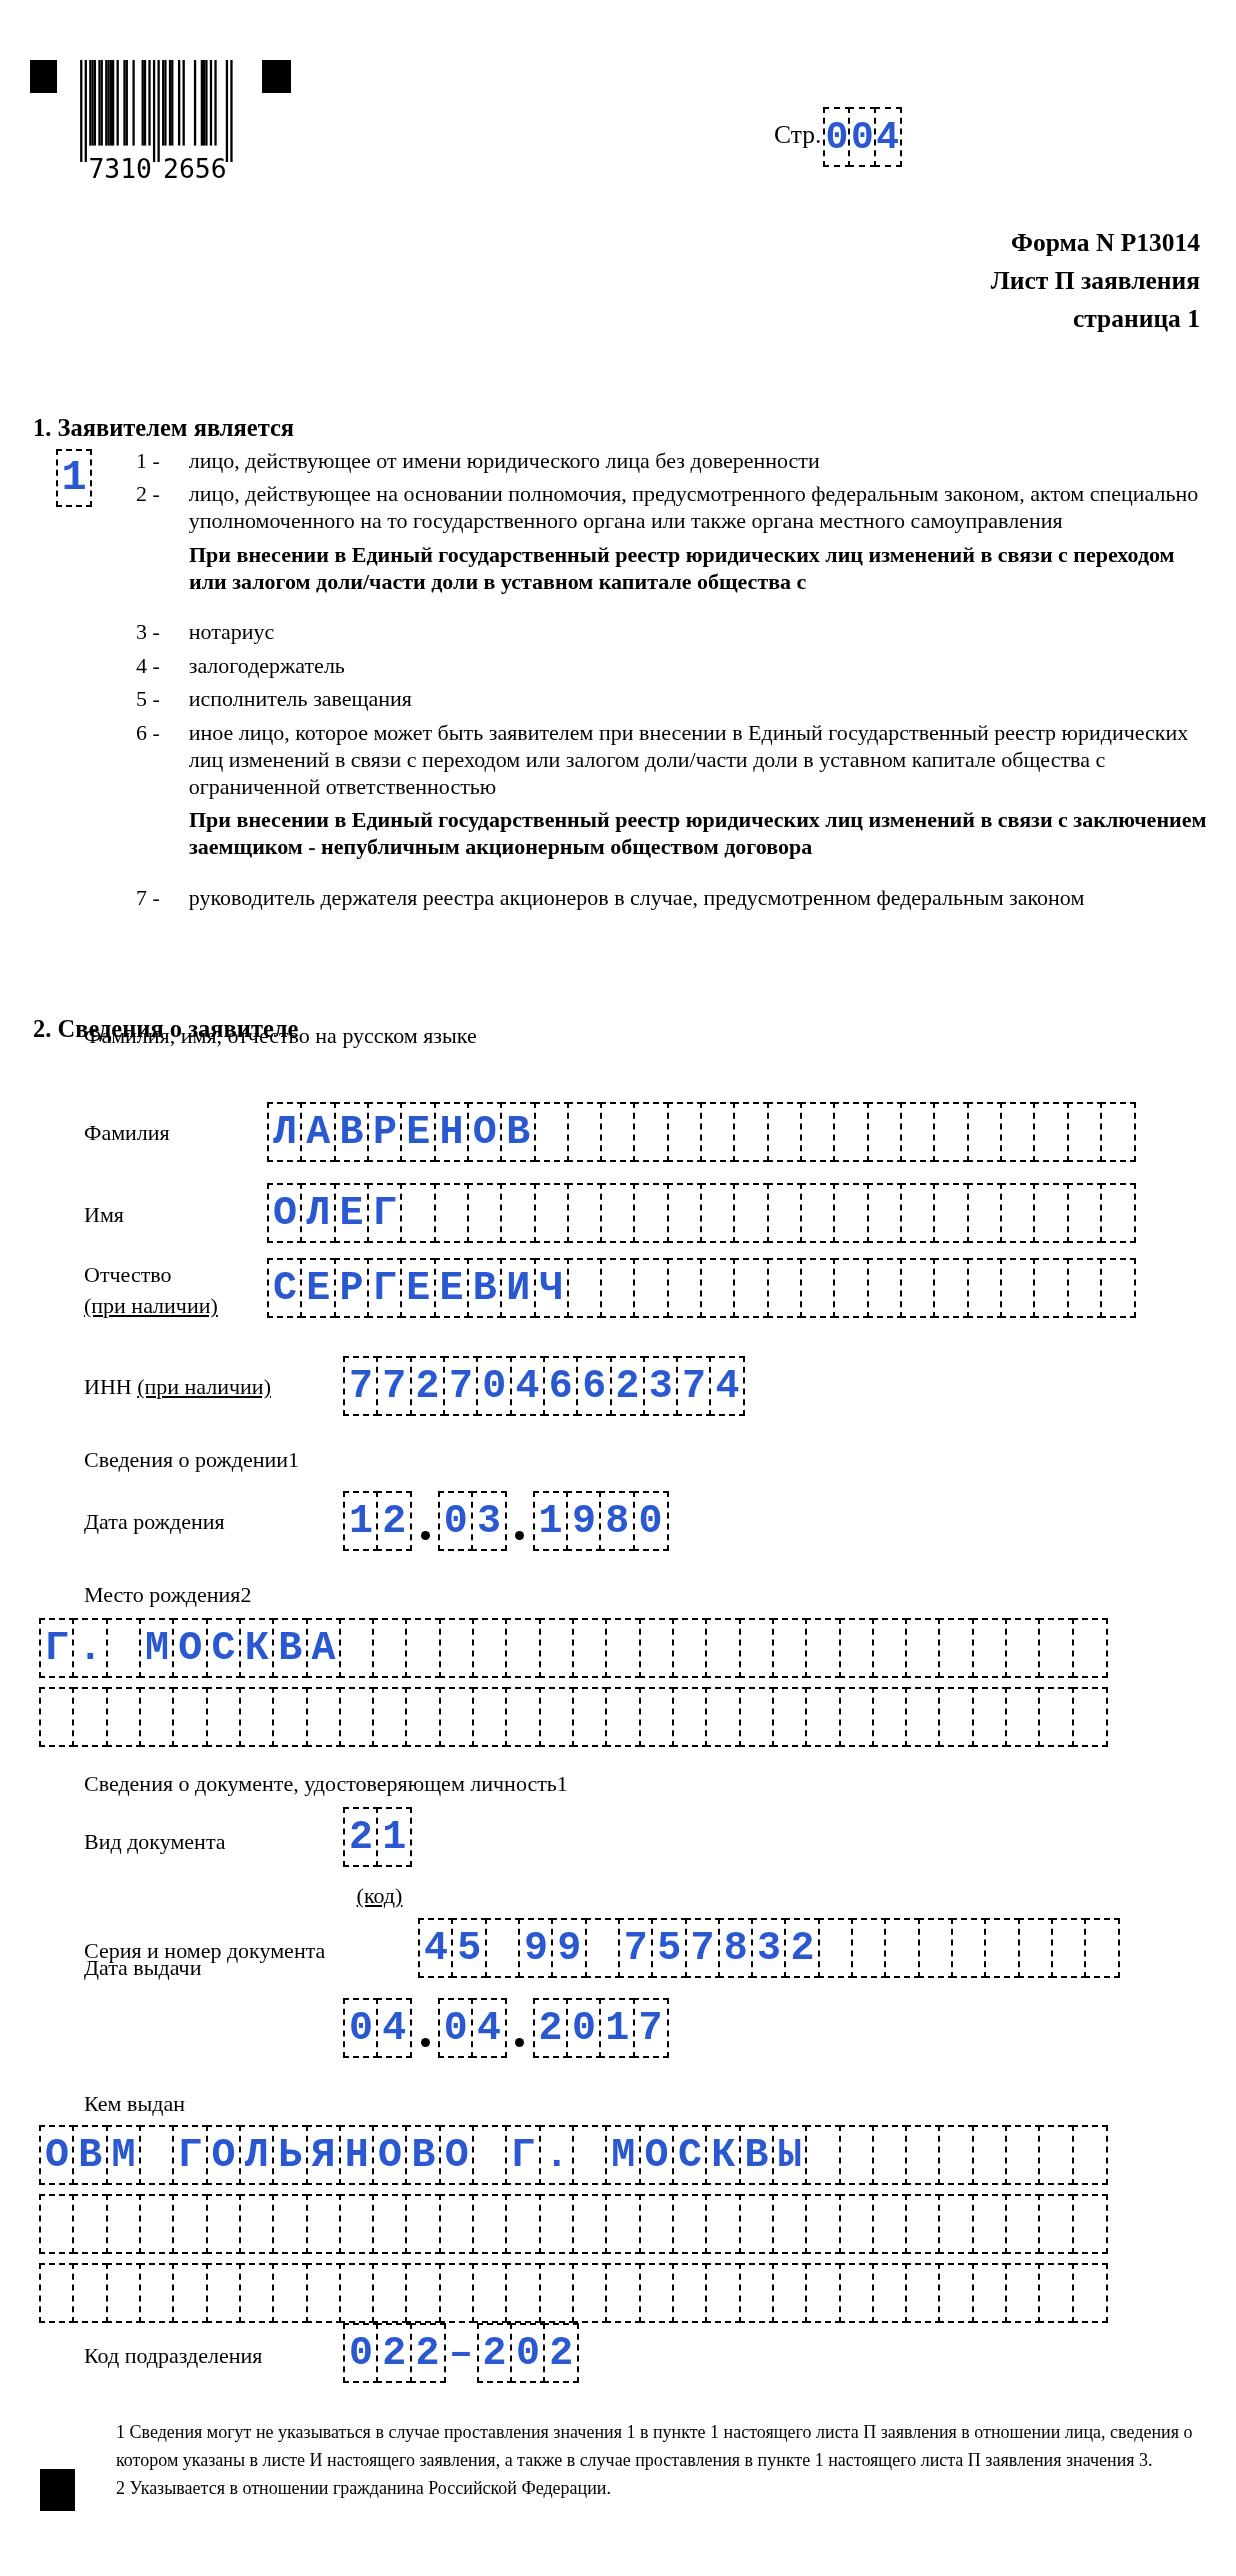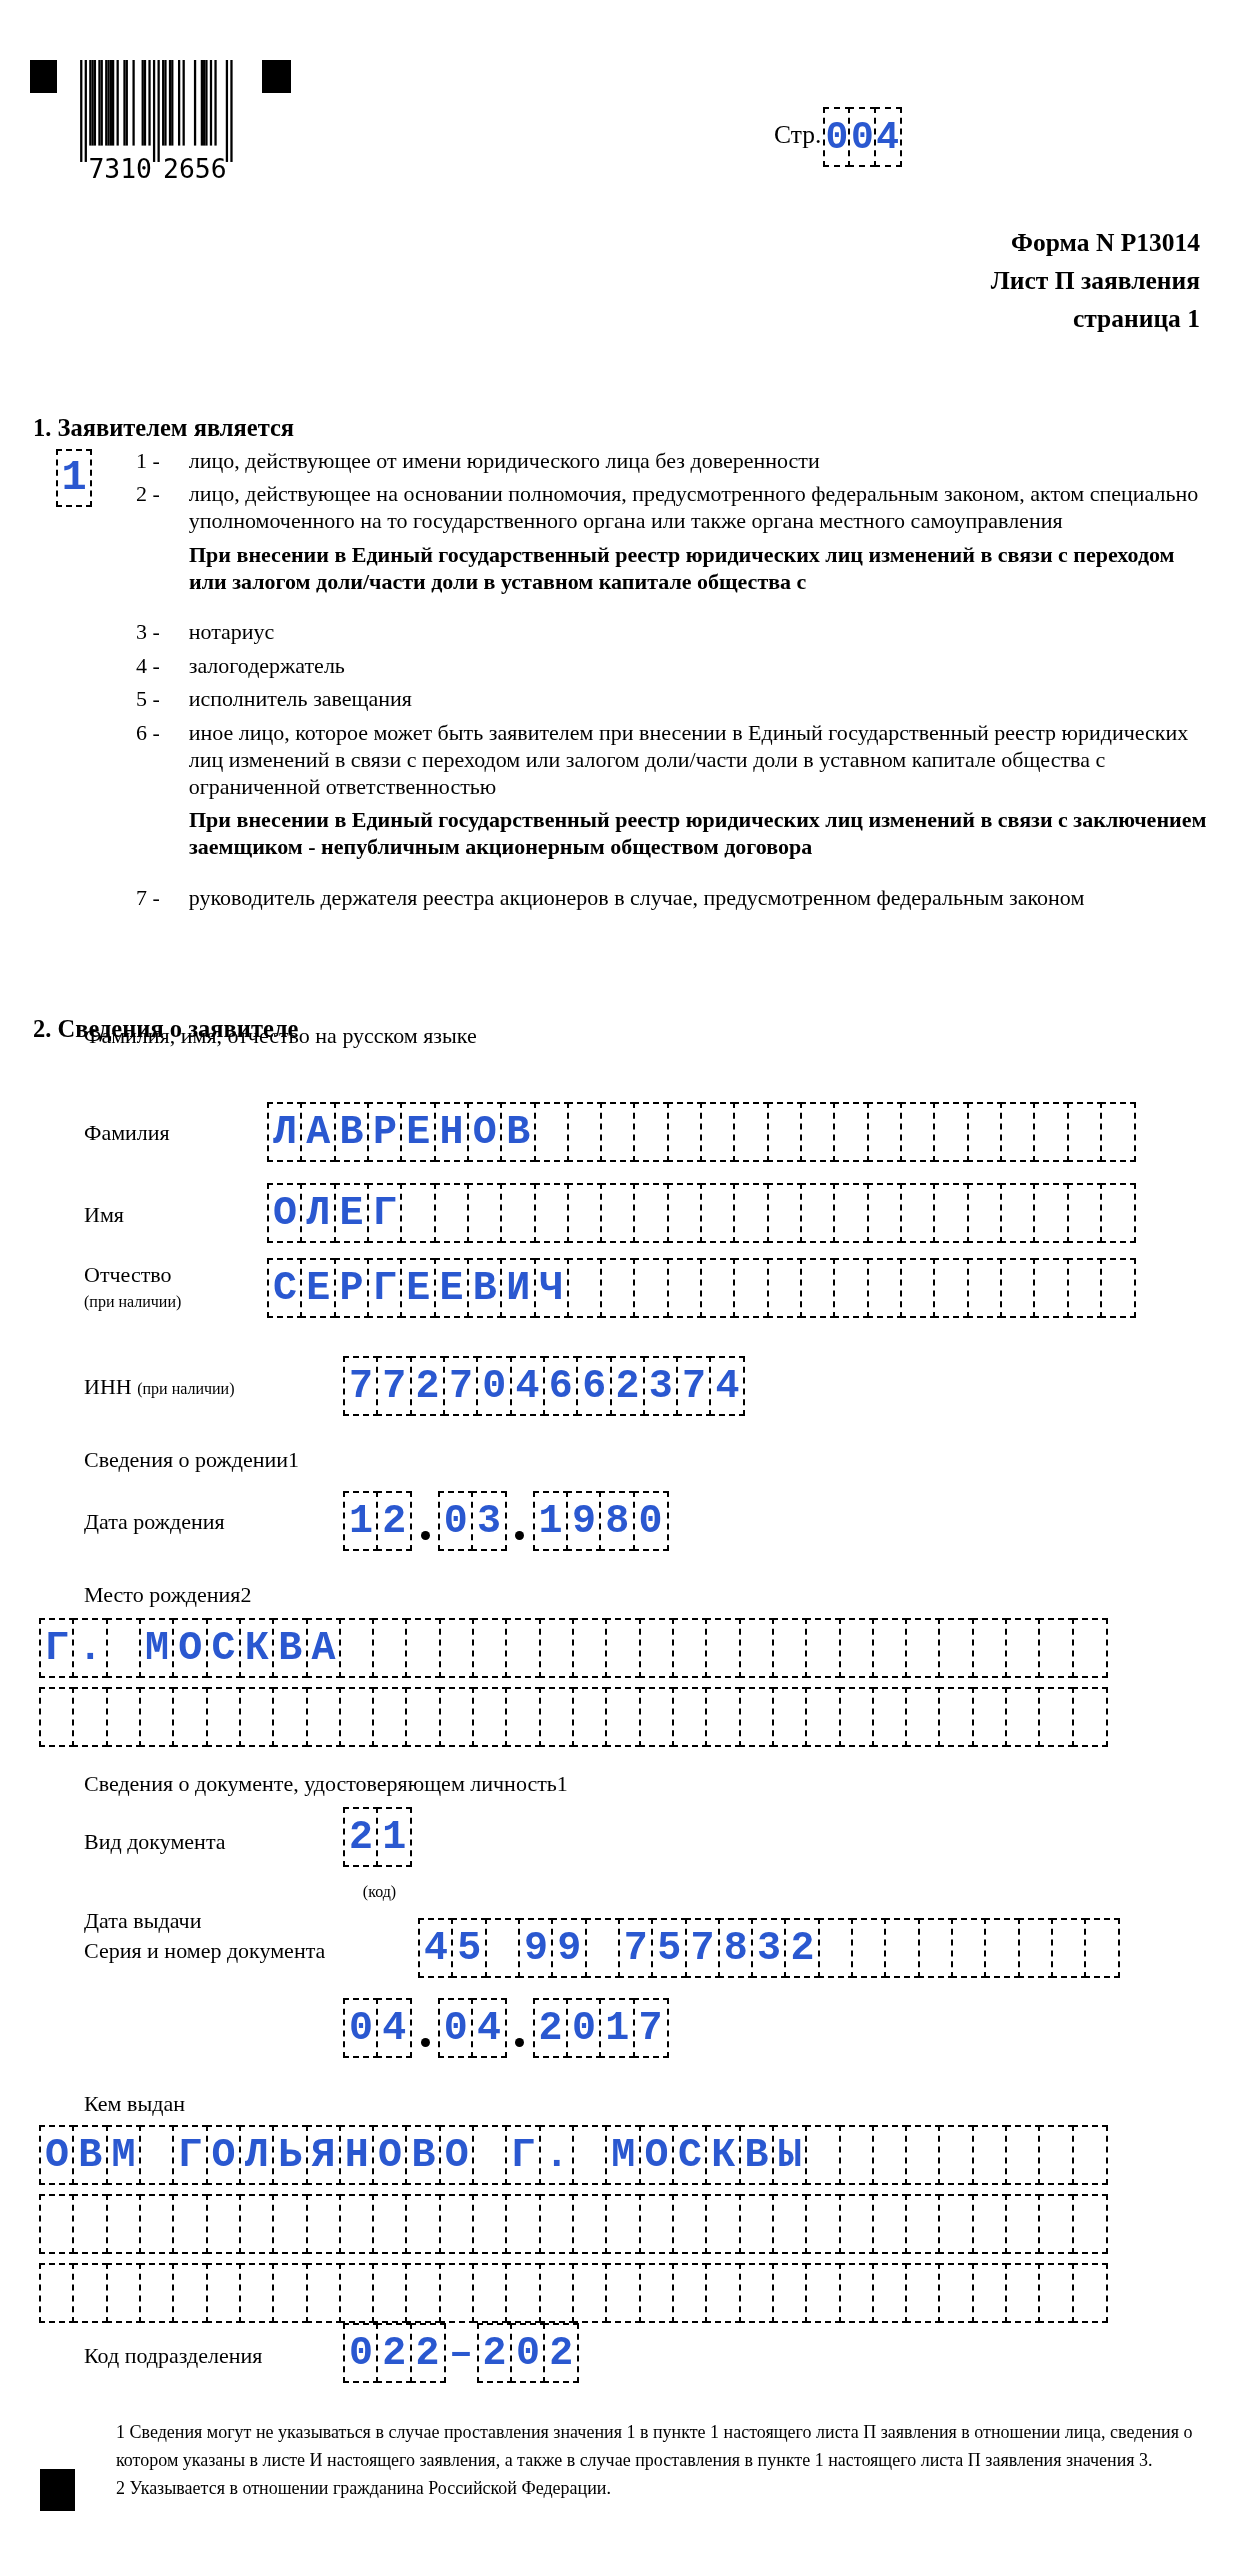--- a/index.html
+++ b/index.html
@@ -3,21 +3,21 @@
 <meta charset="utf-8">
 <style>
   html,body{margin:0;padding:0;background:#fff;}
   .page{
     position:relative;width:1236px;height:2576px;background:#ffffff;
     font-family:"Liberation Serif", serif;color:#000;overflow:hidden;
   }
   .abs{position:absolute;}
   .sq{position:absolute;background:#000;}
   .lbl{font-size:22px;line-height:25.5px;}
-  .lbl-sm{font-size:16px;}
+  .lbl-sm{font-size:22px;text-decoration:underline;}
   .bold-h{font-size:24.5px;font-weight:bold;}
   .hdr-right{position:absolute;right:36px;top:224px;text-align:right;
     font-size:25.5px;font-weight:bold;line-height:38px;}
   .title{position:absolute;left:0;top:362px;width:100%;text-align:center;
     font-size:25.5px;font-weight:bold;}
   .pagenum-label{position:absolute;left:774px;top:120px;font-size:25.5px;}
   .cellrow{display:flex;align-items:stretch;}
   .cell{
     width:36px;height:60px;border:2.7px dashed #000;margin-left:-2.7px;
     box-sizing:border-box;display:flex;align-items:center;justify-content:center;
@@ -379,21 +379,21 @@
       <div class="cell"></div>
       <div class="cell"></div>
       <div class="cell"></div>
       <div class="cell"></div>
       <div class="cell"></div>
       <div class="cell"></div>
       <div class="cell"></div>
       <div class="cell"></div>
     </div>
 
-  <div class="abs lbl" style="left:84px;top:1908px;">Дата выдачи</div>
+  <div class="abs lbl" style="left:84px;top:1955px;">Дата выдачи</div>
   <div class="abs" style="left:343px;top:1998px;display:flex;">
     <div class="cellrow">
         <div class="cell">0</div>
         <div class="cell">4</div>
       </div>
     <div class="dotsep">
         <i></i>
       </div>
     <div class="cellrow">
         <div class="cell">0</div>

